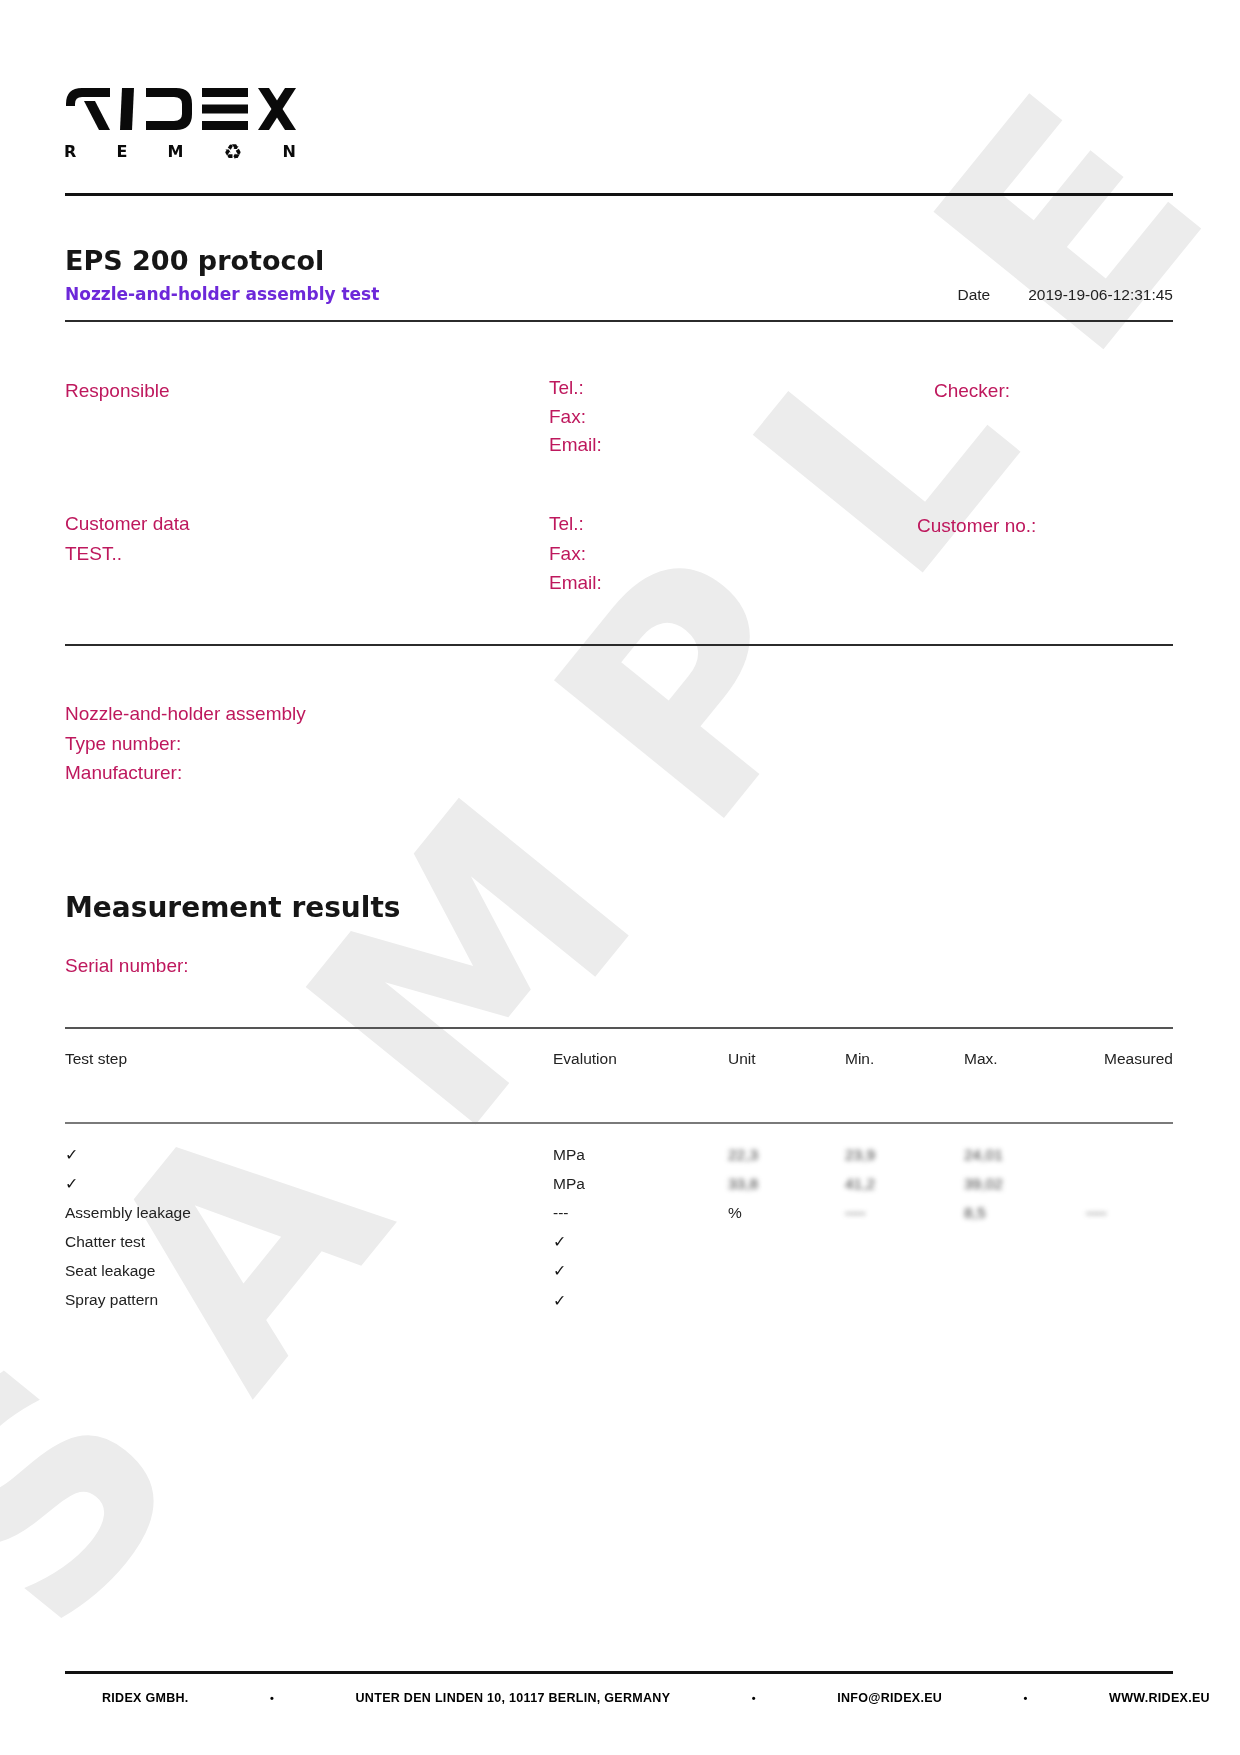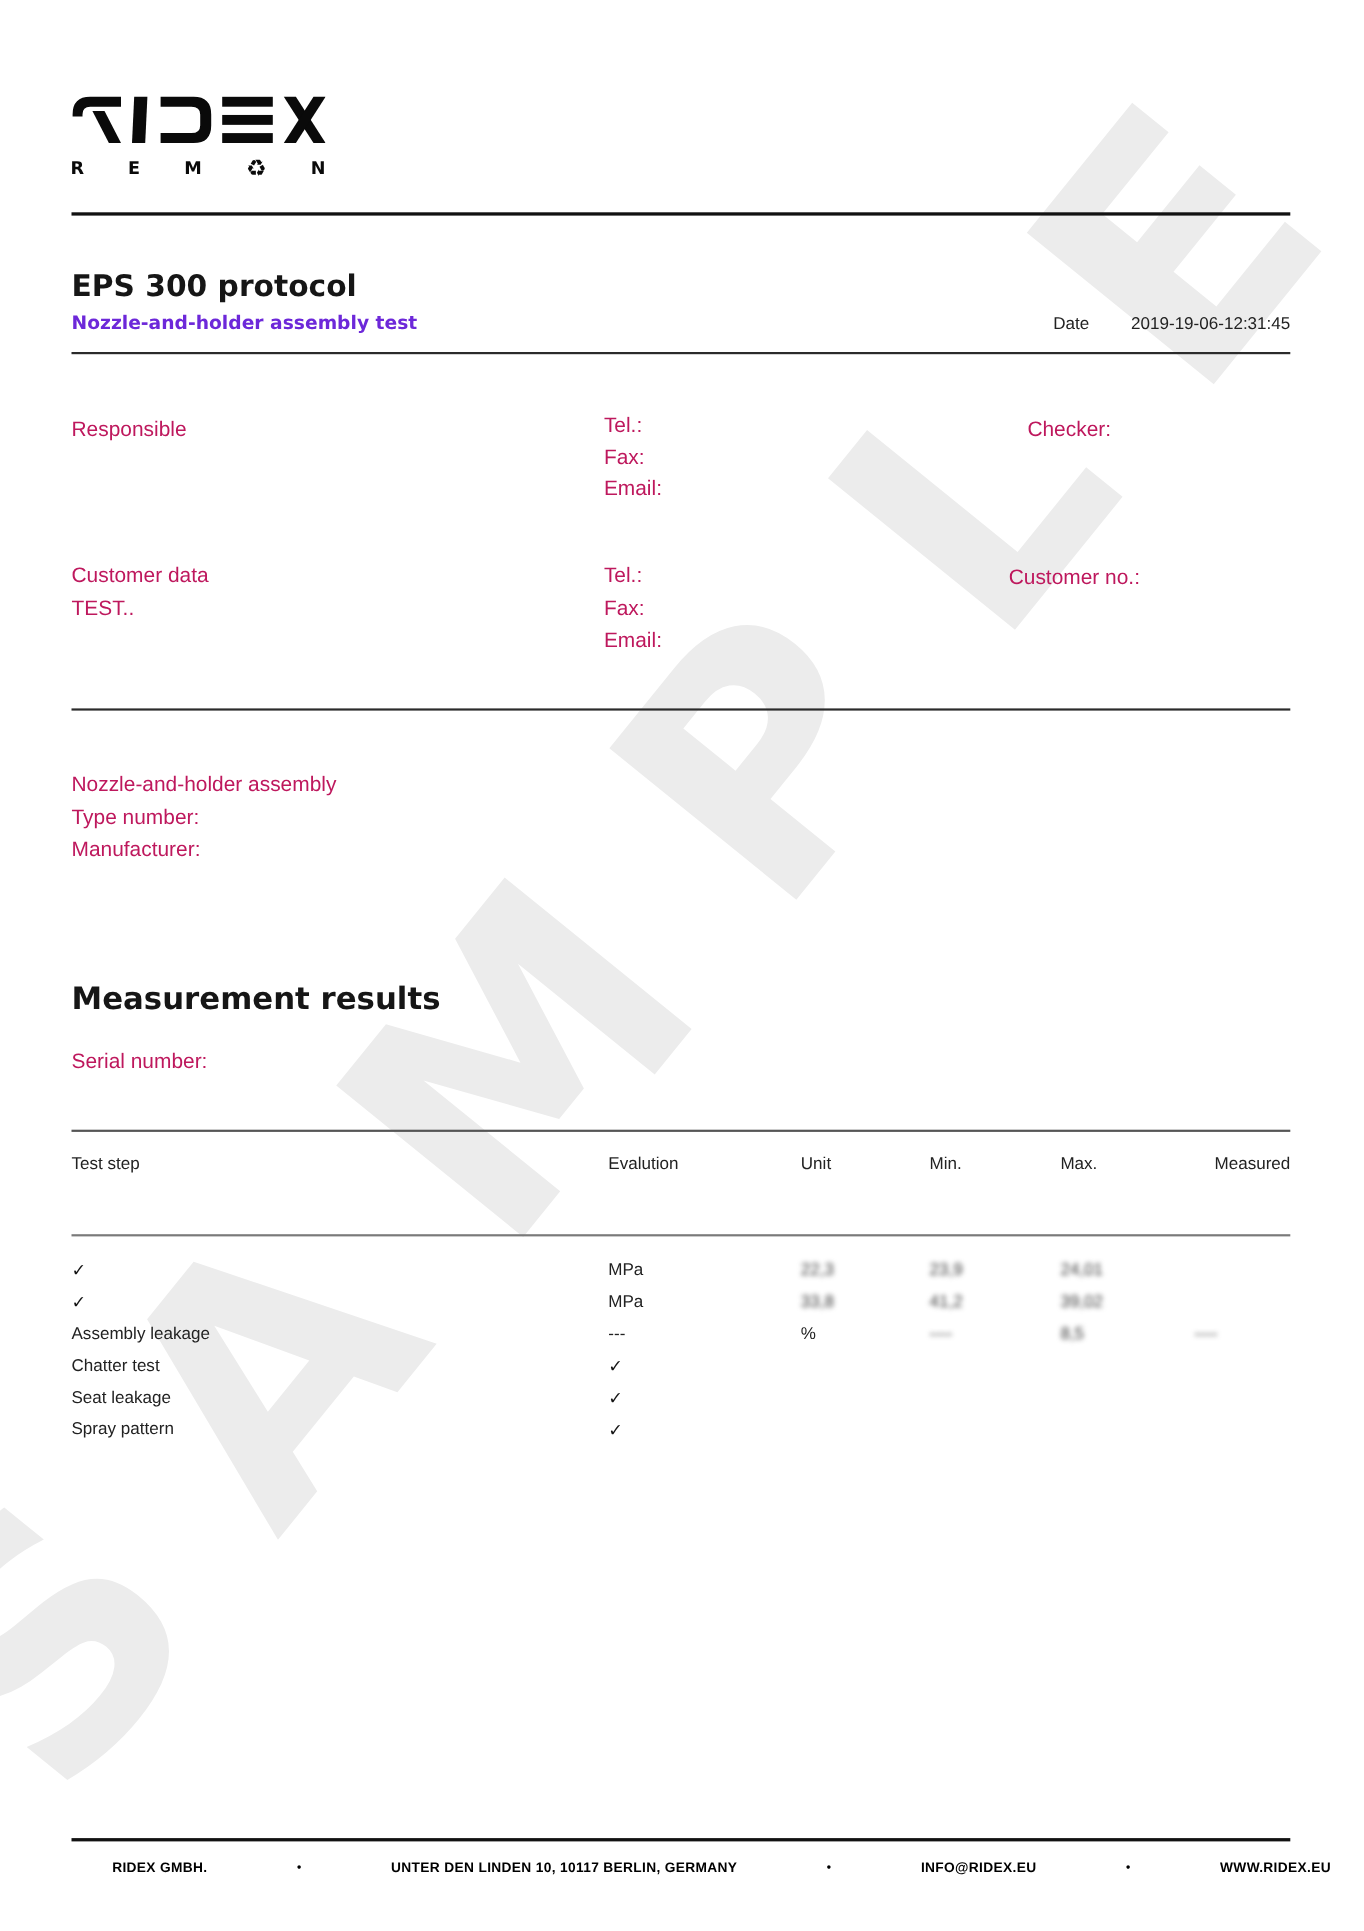--- a/index.html
+++ b/index.html
@@ -137,21 +137,21 @@
         <span>R</span>
         <span>E</span>
         <span>M</span>
         <span class="recycle">♻</span>
         <span>N</span>
       </div>
     </div>
 
     <div class="rule rule-thick" style="top:193px;"></div>
 
-    <div class="abs doc-title" style="left:65px; top:247px;">EPS 300 protocol</div>
+    <div class="abs doc-title" style="left:65px; top:247px;">EPS 200 protocol</div>
     <div class="abs doc-subtitle" style="left:65px; top:284px;">Nozzle-and-holder assembly test</div>
     <div class="abs date-row" style="right:67px; top:286px;">
       <span>Date</span>
       <span>2019-19-06-12:31:45</span>
     </div>
 
     <div class="rule rule-dark" style="top:320px;"></div>
 
     <div class="abs body-text" style="left:65px; top:380px;">Responsible</div>
     <div class="abs body-text stack-287" style="left:549px; top:374px;">

